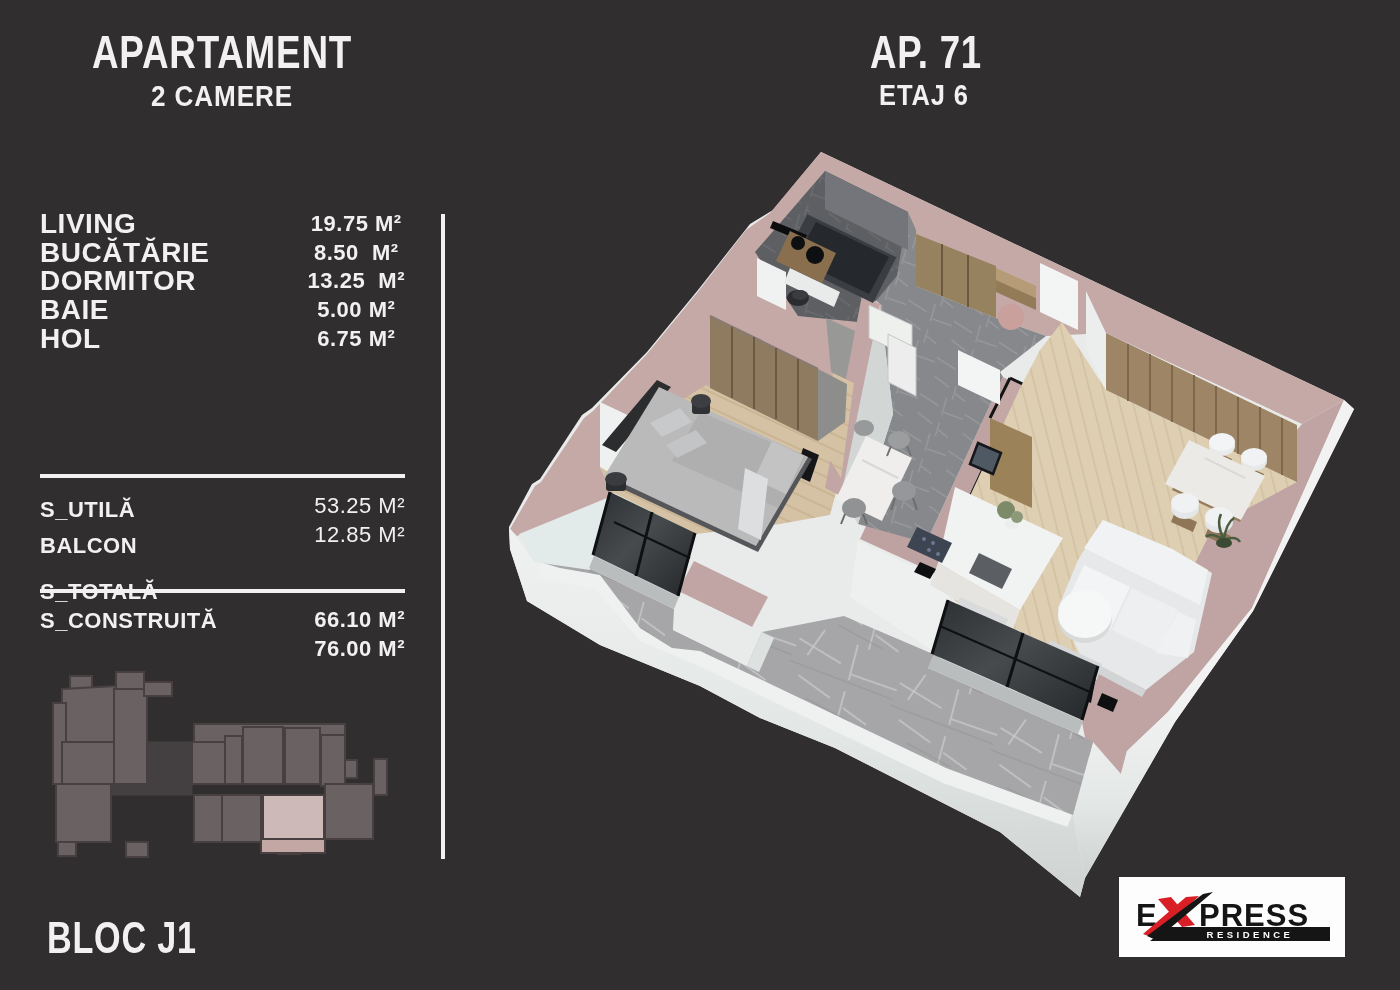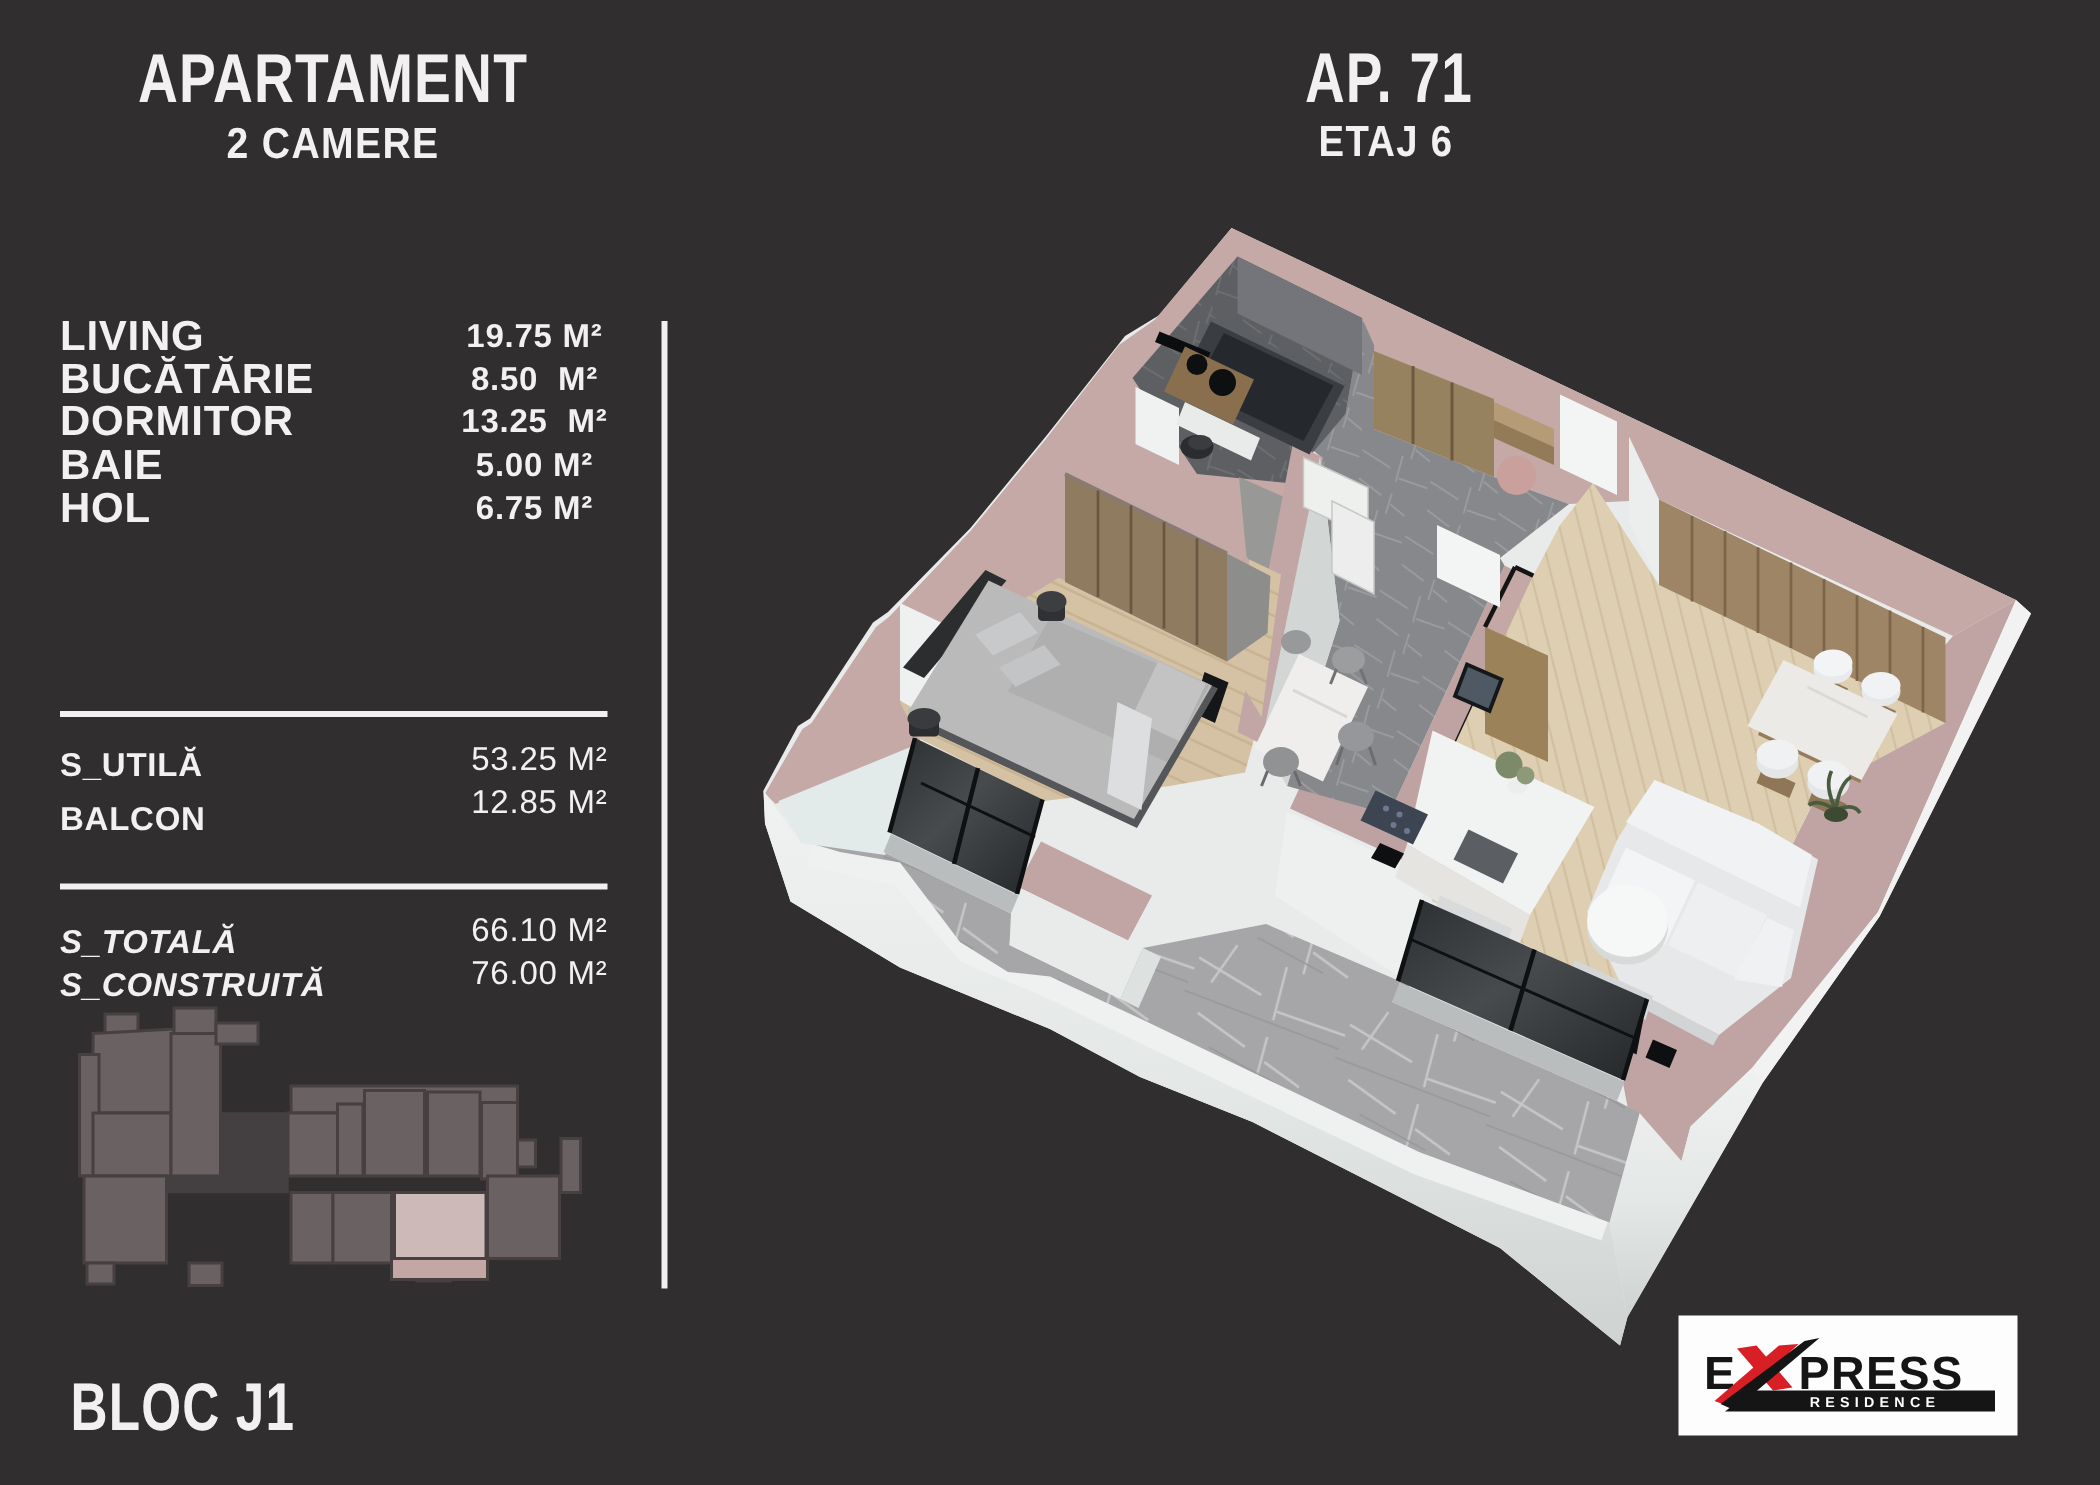--- a/index.html
+++ b/index.html
@@ -24,23 +24,23 @@
 <div class="t" style="left:405px;top:210px;transform:translateX(-100%);font-size:22px;line-height:28.7px;font-weight:bold;text-align:center;letter-spacing:0.5px;">19.75 M²<br>8.50&nbsp; M²<br>13.25&nbsp; M²<br>5.00 M²<br>6.75 M²</div>
 
 <div class="t" style="left:40px;top:474px;width:365px;height:4px;background:#f2f0f0;"></div>
 
 <div class="t" style="left:40px;top:492px;font-size:22px;line-height:36px;font-weight:bold;letter-spacing:0.5px;">S_UTILĂ<br>BALCON</div>
 
 <div class="t" style="left:405px;top:492px;transform:translateX(-100%);font-size:22px;line-height:28.7px;font-weight:normal;text-align:right;letter-spacing:0.5px;">53.25 M²<br>12.85 M²</div>
 
 <div class="t" style="left:40px;top:589px;width:365px;height:4px;background:#f2f0f0;"></div>
 
-<div class="t" style="left:40px;top:614px;font-size:22px;line-height:28.7px;font-weight:bold;letter-spacing:0.5px;font-style:italic;">S_TOTALĂ<br>S_CONSTRUITĂ</div>
-
-<div class="t" style="left:405px;top:606px;transform:translateX(-100%);font-size:22px;line-height:28.7px;font-weight:normal;text-align:right;letter-spacing:0.5px;">66.10 M²<br>76.00 M²</div>
+<div class="t" style="left:40px;top:578px;font-size:22px;line-height:28.7px;font-weight:bold;letter-spacing:0.5px;">S_TOTALĂ<br>S_CONSTRUITĂ</div>
+
+<div class="t" style="left:405px;top:606px;transform:translateX(-100%);font-size:22px;line-height:28.7px;font-weight:bold;text-align:right;letter-spacing:0.5px;">66.10 M²<br>76.00 M²</div>
 
 <div class="t" style="left:47px;top:912px;transform:scaleX(0.76);transform-origin:left center;font-size:45px;font-weight:bold;letter-spacing:1px;">BLOC J1</div>
 
 <div class="t" style="left:441px;top:214px;width:4px;height:645px;background:#f2f0f0;"></div>
 
 <svg width="1400" height="990" viewBox="0 0 1400 990">
 
 <g stroke="#473f40" stroke-width="2" fill="#6a6163">
 
 <polygon points="70,676 92,676 92,694 70,694"></polygon>

